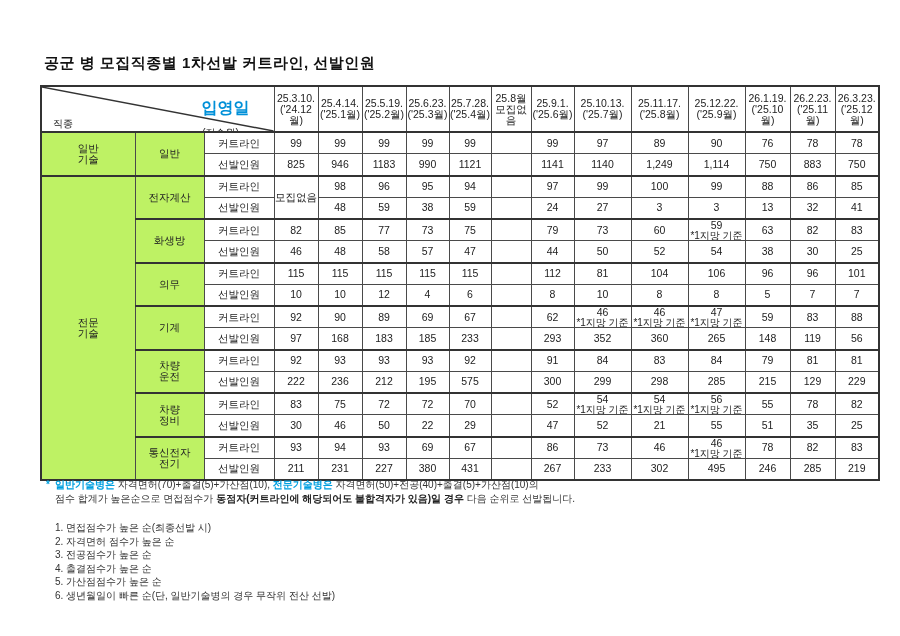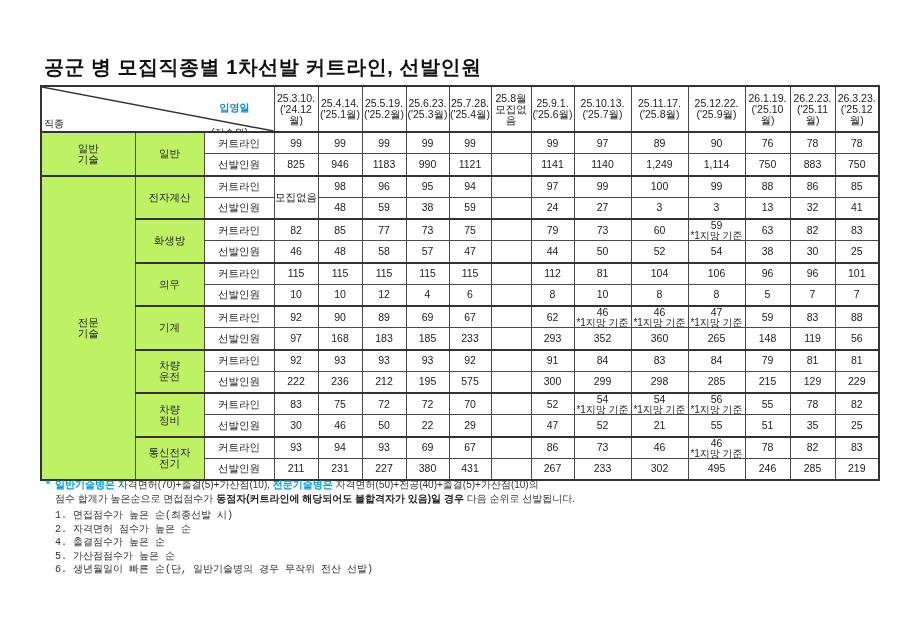--- a/index.html
+++ b/index.html
@@ -4,21 +4,21 @@
 <style>
   * { box-sizing: border-box; margin: 0; padding: 0; }
   html,body { background:#ffffff; }
   body {
     width: 900px; height: 636px; position: relative; overflow: hidden;
     font-family: "Liberation Sans", "DejaVu Sans", sans-serif;
     color: #1a1a1a;
   }
   .page-title {
     position: absolute; left: 44px; top: 54px;
-    font-size: 20px; font-weight: bold; color: #111; letter-spacing: 0.5px;
+    font-size: 15px; font-weight: bold; color: #111; letter-spacing: 0.5px;
   }
   table.recruit {
     position: absolute; left: 40px; top: 85px;
     border-collapse: collapse; table-layout: fixed;
     border: 2px solid #333;
   }
   table.recruit th, table.recruit td {
     border: 1px solid #4a4a4a;
     text-align: center; vertical-align: middle;
     font-size: 10.5px; font-weight: normal; color: #222;
@@ -26,33 +26,33 @@
     overflow: hidden;
   }
   table.recruit thead tr { height: 40px; }
   table.recruit tbody tr { height: 21.75px; }
   thead th { border-bottom: 2px solid #333; font-size: 10px; line-height: 12.5px; }
   tr.block-start td, tr.block-start th { border-top: 2px solid #333; }
   td.hl, th.hl { border-left: 2px solid #333; border-right: 2px solid #333; color: #4545cc; }
   th.corner { position: relative; border-bottom: 2px solid #333; }
   .corner-svg { position:absolute; left:0; top:0; width:100%; height:100%; }
   .corner-top { position:absolute; right:24px; top:2px; text-align:center; line-height:12.5px; }
-  .corner-top .enlist { color:#0090d8; font-weight:bold; font-size:10px; display:block;margin-left:10px; }
+  .corner-top .enlist { color:#0090d8; font-weight:bold; font-size:16px; display:block;margin-left:10px; }
   .corner-top .recv { color:#222; font-size:10px; display:block; }
-  .corner-bottom { position:absolute; left:2px; bottom:2px; font-size:10px; color:#222; }
+  .corner-bottom { position:absolute; left:11px; bottom:2px; font-size:10px; color:#222; }
   td.group-cell, td.job-cell { font-size: 10.5px; line-height: 14px; background:#bef264; }
   td.metric-cell { font-size: 10.5px; }
   td.val .sub { display:block; font-size:10px; line-height:9px; white-space:nowrap; }
   td.val .main { display:block; line-height:11px; }
   .footnote { position:absolute; left:46px; top:478px; font-size:10px; line-height:13.5px; color:#333; }
   .fn-para { position: relative; padding-left: 9px; }
   .fn-marker { position:absolute; left:0; top:0; color:#00a0e0; font-weight:bold; }
   .fn-blue { color:#00a0e0; font-weight:bold;text-align:right; }
   .fn-bold { font-weight:bold; color:#222; }
-  .fn-list { padding-left: 9px; margin-top: 4px; font-family: Liberation Mono, monospace; }
+  .fn-list { padding-left: 9px; margin-top: 16px; }
   .fn-list div { line-height: 13.5px; }
 </style>
 </head>
 <body>
 
 <div class="page-title">공군 병 모집직종별 1차선발 커트라인, 선발인원</div>
 
 <table class="recruit">
   <colgroup>
     <col style="width:94px">
@@ -388,17 +388,18 @@
 
 <div class="footnote">
   <div class="fn-para">
     <span class="fn-marker">*</span>
     <span id="fn-line1"><span class="fn-blue">일반기술병은</span><span> 자격면허(70)+출결(5)+가산점(10), </span><span class="fn-blue">전문기술병은</span><span> 자격면허(50)+전공(40)+출결(5)+가산점(10)의</span></span><br>
     <span id="fn-line2"><span>점수 합계가 높은순으로 면접점수가 </span><span class="fn-bold">동점자(커트라인에 해당되어도 불합격자가 있음)일 경우</span><span> 다음 순위로 선발됩니다.</span></span>
   </div>
   <div class="fn-list" id="fn-list">
       <div>1. 면접점수가 높은 순(최종선발 시)</div>
       <div>2. 자격면허 점수가 높은 순</div>
+      <div>3. 전공점수가 높은 순</div>
       <div>4. 출결점수가 높은 순</div>
       <div>5. 가산점점수가 높은 순</div>
       <div>6. 생년월일이 빠른 순(단, 일반기술병의 경우 무작위 전산 선발)</div>
     </div>
 </div>
 
 </body></html>

